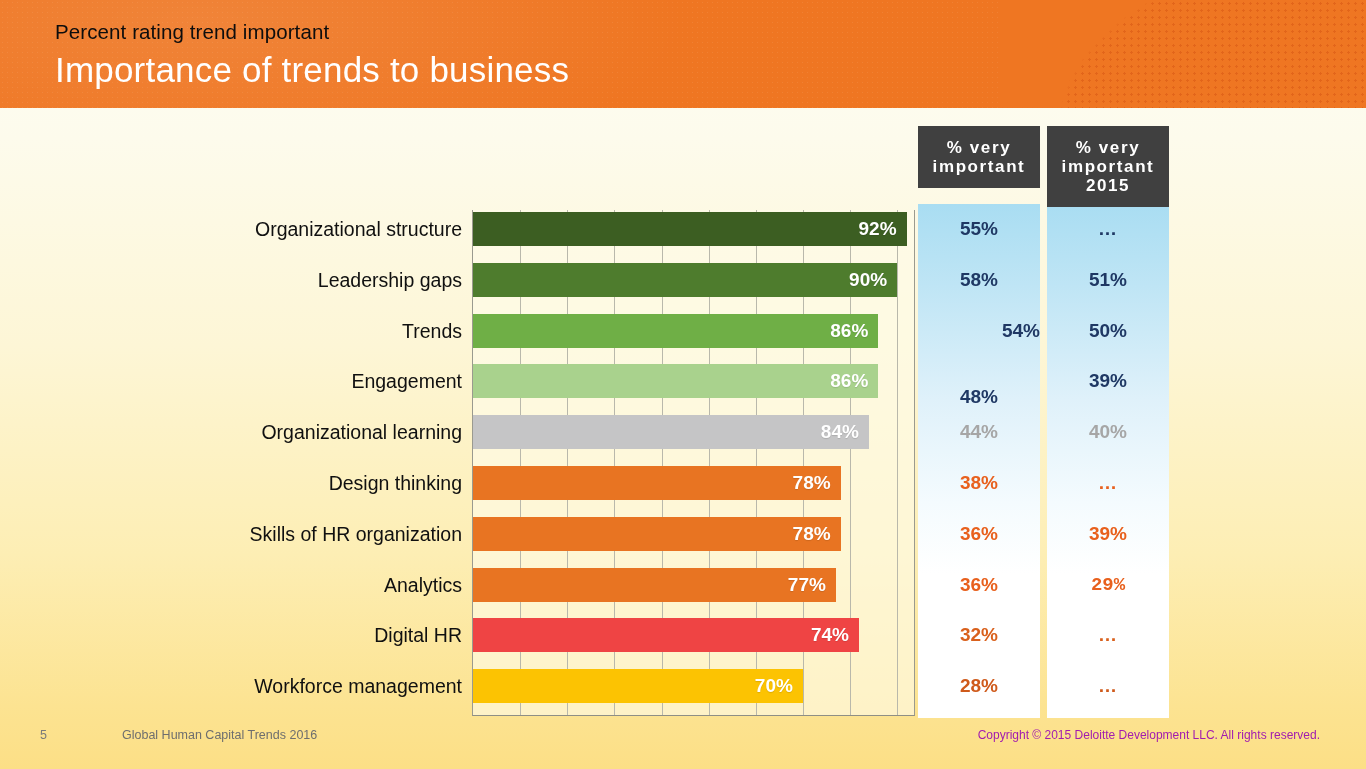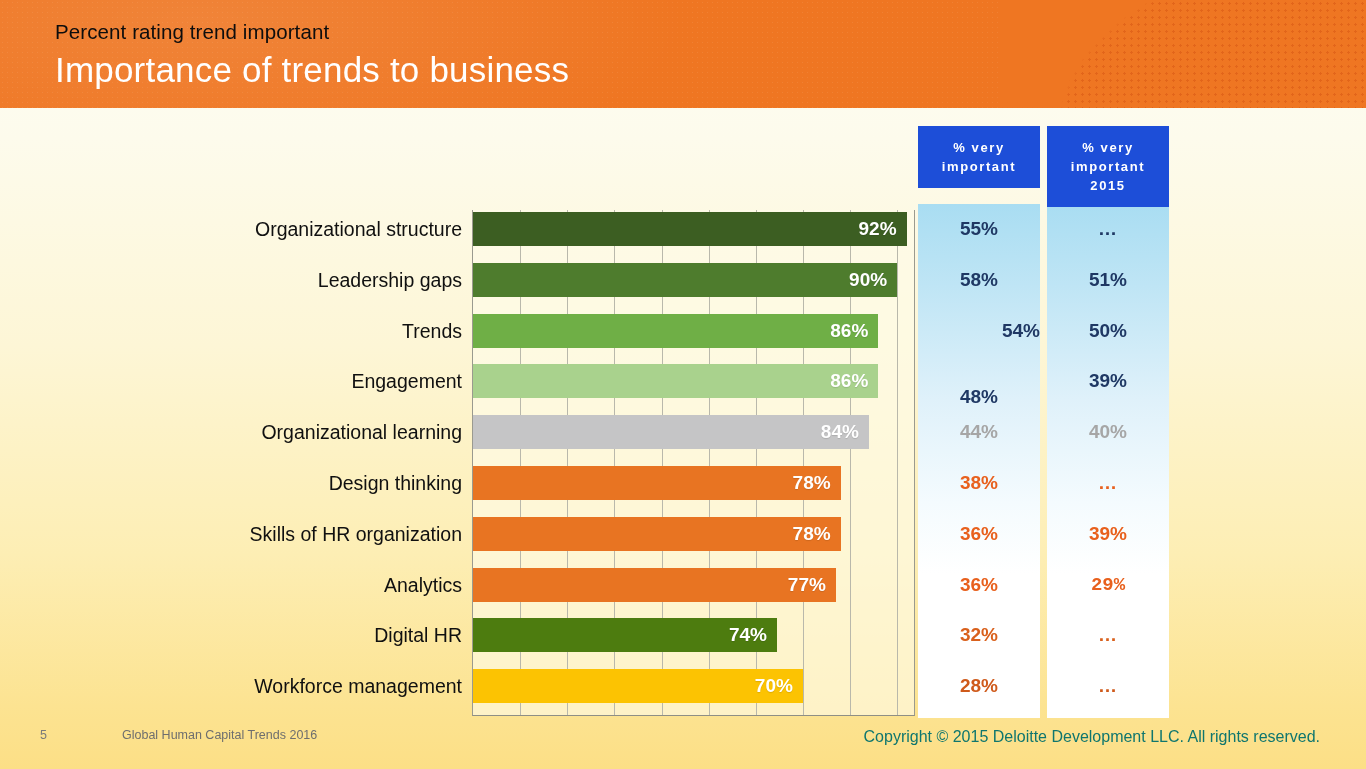--- a/index.html
+++ b/index.html
@@ -71,22 +71,22 @@
     font-size:19px; font-weight:bold; color:#ffffff; padding-right:10px;
     text-shadow:0 1px 1px rgba(0,0,0,.12);
   }
 
   
   .vcol { position:absolute; top:0; width:122px; }
   #vcol-0 { left:918px; }
   #vcol-1 { left:1047px; }
   .vcol-head {
     position:absolute; top:18px; left:0; width:122px;
-    background:#1d4ed8; color:#ffffff;
-    font-size:13px; font-weight:bold; letter-spacing:1.6px;
+    background:#404040; color:#ffffff;
+    font-size:17px; font-weight:bold; letter-spacing:1.6px;
     text-align:center; line-height:19px; padding:12px 6px;
   }
   .vcol-body {
     position:absolute; left:0; width:122px; top:96px; height:514px;
     background:linear-gradient(to bottom,#a9ddf2 0%,#bfe5f5 16%,#dff1fa 38%,#f4fbfe 58%,#ffffff 72%,#ffffff 100%);
   }
   .vcell {
     position:absolute; left:0; width:122px; height:34px; line-height:34px;
     text-align:center; font-size:19px; font-weight:bold;
   }
@@ -94,21 +94,21 @@
 
   
   #footer { position:absolute; left:0; top:718px; width:1366px; height:51px; }
   #page-num {
     position:absolute; left:40px; top:10px; font-size:12.5px; color:#7a7a7a;
   }
   #footer-text {
     position:absolute; left:122px; top:10px; font-size:12.5px; color:#6e6e6e; white-space:nowrap;
   }
   #copyright {
-    position:absolute; right:46px; top:10px; font-size:16px; color:#0f766e; white-space:nowrap;
+    position:absolute; right:46px; top:10px; font-size:12px; color:#a21caf; white-space:nowrap;
   }
 </style>
 </head>
 <body>
 
 <div id="header">
   <div id="header-sheen"></div>
   <div id="header-texture"></div>
   <div id="header-dots"></div>
   <div id="subtitle">Percent rating trend important</div>
@@ -157,21 +157,21 @@
       </div>
       <div class="bar" style="top: 256px; width: 367.596px; background: rgb(232, 116, 34);">
         <span class="bar-value">78%</span>
       </div>
       <div class="bar" style="top: 306.8px; width: 367.596px; background: rgb(232, 116, 34);">
         <span class="bar-value">78%</span>
       </div>
       <div class="bar" style="top: 357.6px; width: 362.883px; background: rgb(232, 116, 34);">
         <span class="bar-value">77%</span>
       </div>
-      <div class="bar" style="top: 408.4px; width: 304px; background: #4d7c0f;">
+      <div class="bar" style="top: 408.4px; width: 386px; background: #ef4444;">
         <span class="bar-value">74%</span>
       </div>
       <div class="bar" style="top: 459.2px; width: 329.894px; background: rgb(252, 195, 2);">
         <span class="bar-value">70%</span>
       </div>
     </div>
 
   <div class="vcol" id="vcol-0">
     <div class="vcol-body">
         <div class="vcell" style="top: 8px; color: rgb(31, 56, 100);">55%</div>

